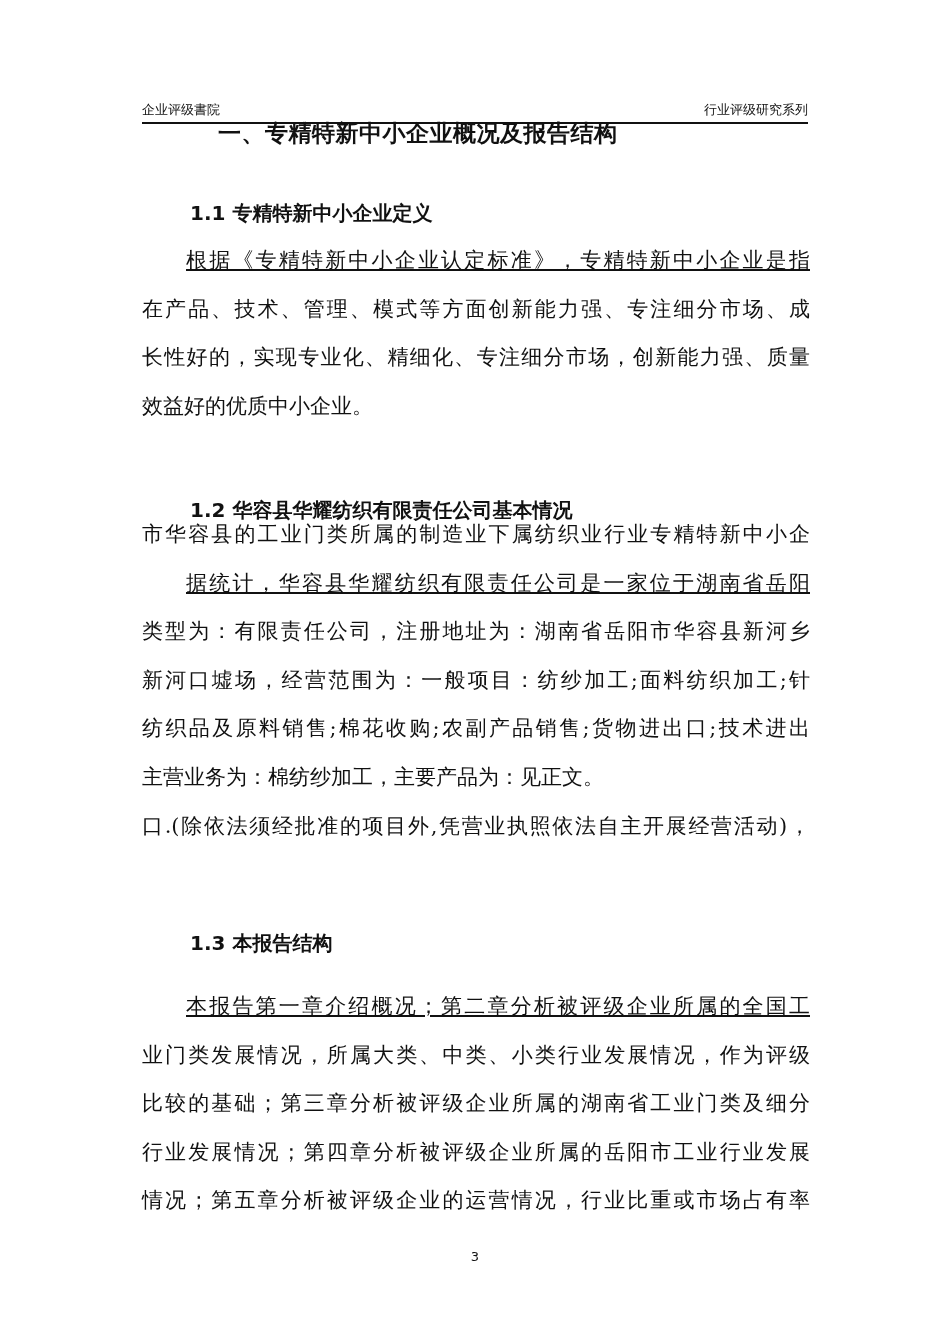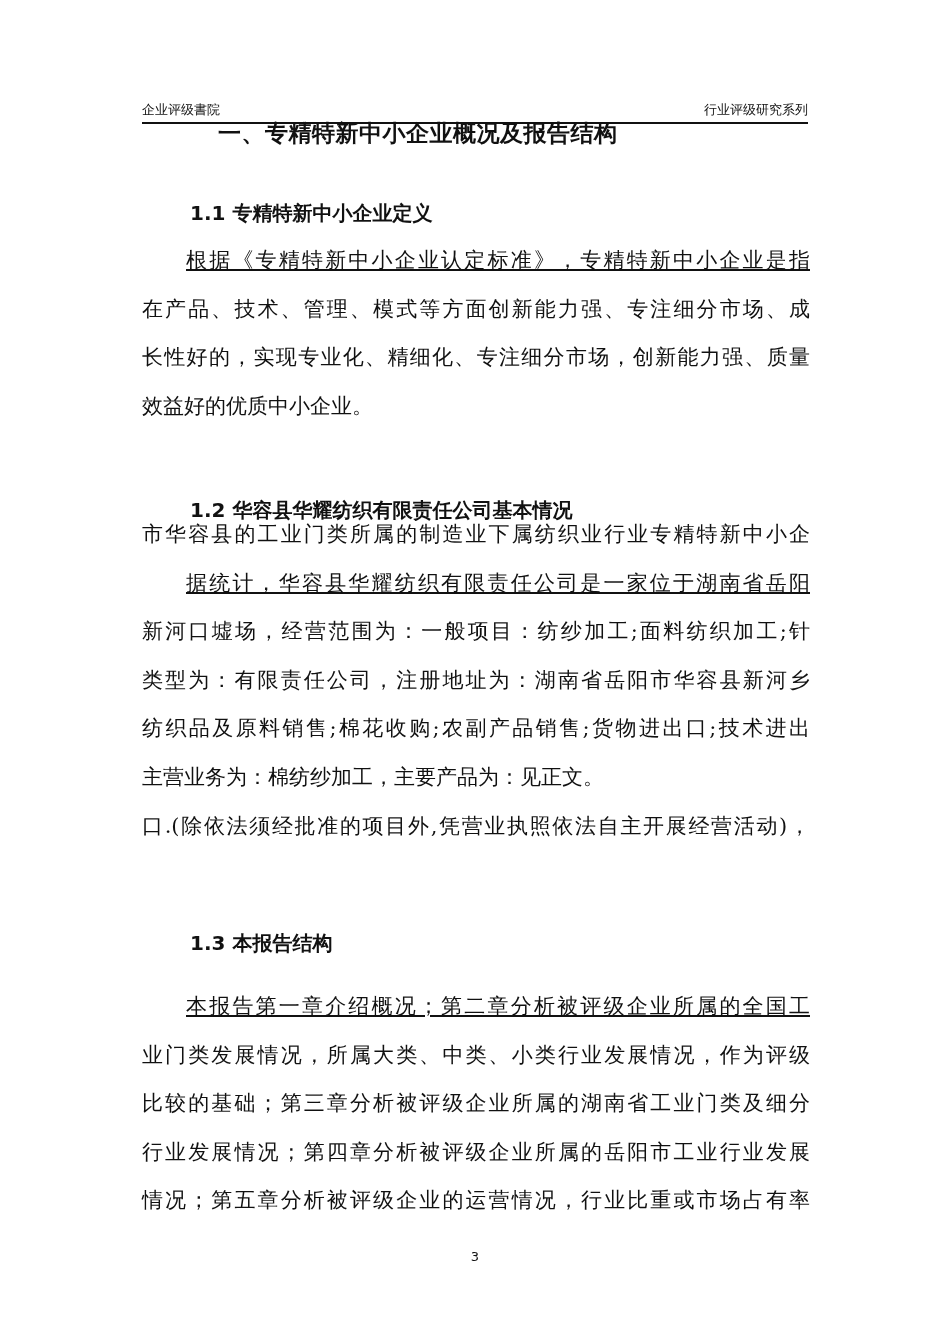--- a/index.html
+++ b/index.html
@@ -30,22 +30,22 @@
   <span class="line first">根据《专精特新中小企业认定标准》，专精特新中小企业是指</span>
   <span class="line">在产品、技术、管理、模式等方面创新能力强、专注细分市场、成</span>
   <span class="line">长性好的，实现专业化、精细化、专注细分市场，创新能力强、质量</span>
   <span class="line last">效益好的优质中小企业。</span>
 </div>
 
 <div class="h2" style="top:460px;margin-top:37px;">1.2 华容县华耀纺织有限责任公司基本情况</div>
 <div class="para" style="top:510px;">
   <span class="line">市华容县的工业门类所属的制造业下属纺织业行业专精特新中小企</span>
   <span class="line first">据统计，华容县华耀纺织有限责任公司是一家位于湖南省岳阳</span>
+  <span class="line">类型为：有限责任公司，注册地址为：湖南省岳阳市华容县新河乡</span>
   <span class="line">新河口墟场，经营范围为：一般项目：纺纱加工;面料纺织加工;针</span>
-  <span class="line">类型为：有限责任公司，注册地址为：湖南省岳阳市华容县新河乡</span>
   <span class="line">纺织品及原料销售;棉花收购;农副产品销售;货物进出口;技术进出</span>
   <span class="line last">主营业务为：棉纺纱加工，主要产品为：见正文。</span>
   <span class="line">口.(除依法须经批准的项目外,凭营业执照依法自主开展经营活动)，</span>
 </div>
 
 <div class="h2" style="top:930px;">1.3 本报告结构</div>
 <div class="para" style="top:982px;">
   <span class="line first">本报告第一章介绍概况；第二章分析被评级企业所属的全国工</span>
   <span class="line">业门类发展情况，所属大类、中类、小类行业发展情况，作为评级</span>
   <span class="line">比较的基础；第三章分析被评级企业所属的湖南省工业门类及细分</span>

